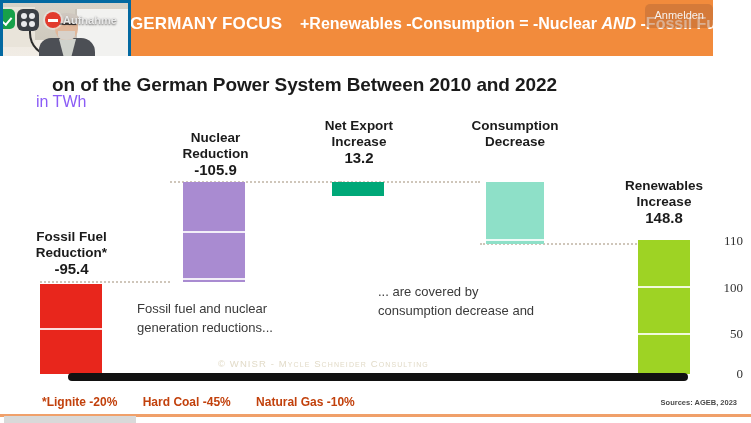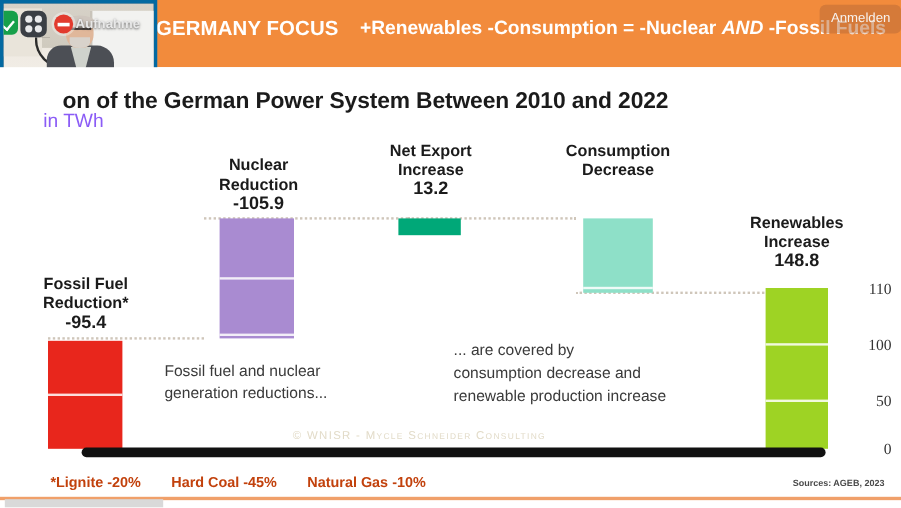--- a/index.html
+++ b/index.html
@@ -5,23 +5,24 @@
   html,body{margin:0;padding:0;}
   body{
     width:751px;height:423px;overflow:hidden;position:relative;
     background:#ffffff;
     font-family:"Liberation Sans", sans-serif;
     -webkit-font-smoothing:antialiased;
   }
 
   
   #banner{
-    position:absolute;left:0;top:0;width:751px;height:56px;
+    position:absolute;left:0;top:0;width:678px;height:56px;
     background:#F28B3C;
     overflow:hidden;
+    padding-left:35px;
   }
   #banner-inner{
     position:absolute;left:0;top:0;width:751px;height:56px;
     display:flex;align-items:center;
   }
   #banner-title{
     position:absolute;left:130px;top:14px;
     font-size:17px;font-weight:700;color:#ffffff;
     letter-spacing:.1px;white-space:nowrap;
   }
@@ -181,21 +182,21 @@
   }
   .ytick{
     position:absolute;right:8px;
     font-size:13px;color:#333;
     font-family:"Liberation Serif",serif;
   }
   .ann{
     position:absolute;font-size:13px;color:#3a3a3a;line-height:19px;
   }
   #watermark{
-    position:absolute;left:244px;top:302px;
+    position:absolute;left:218px;top:302px;
     font-size:9.5px;color:#e2dbc8;letter-spacing:1.1px;
     font-variant:small-caps;white-space:nowrap;
   }
 
   
   #footer{
     position:absolute;left:0;top:386px;width:751px;height:37px;
     background:#ffffff;
   }
   #footnote{
@@ -316,21 +317,20 @@
   <div class="ytick" style="top:270px">50</div>
   <div class="ytick" style="top:310px">0</div>
 
   <div class="ann" style="left:137px;top:243px;width:200px;text-align:left;">
     <span>Fossil fuel and nuclear</span><br>
     <span>generation reductions...</span>
   </div>
   <div class="ann" style="left:378px;top:226px;width:225px;">
     <span>... are covered by</span><br>
     <span>consumption decrease and</span><br>
-    <span>renewable production increase</span>
   </div>
 
   <div id="watermark">© WNISR - Mycle Schneider Consulting</div>
   <div id="baseline"></div>
 </div>
 
 <div id="footer">
   <div id="footnote">
     <span>*Lignite -20%</span>
     <span>Hard Coal -45%</span>

